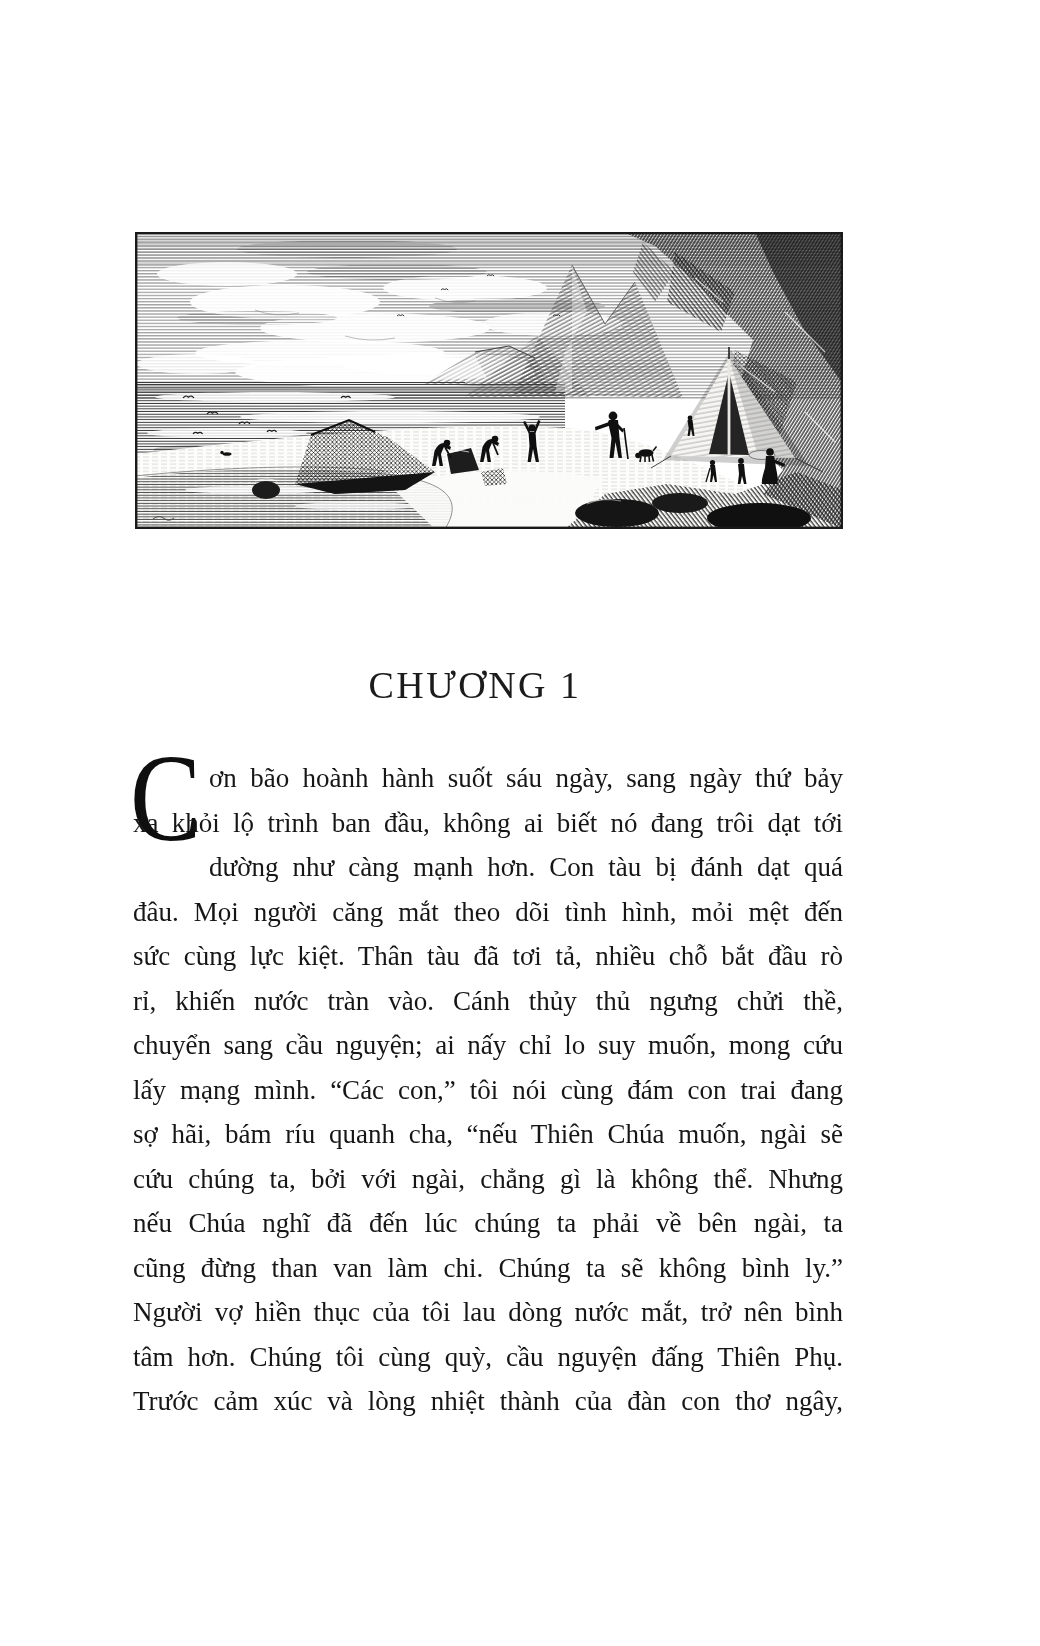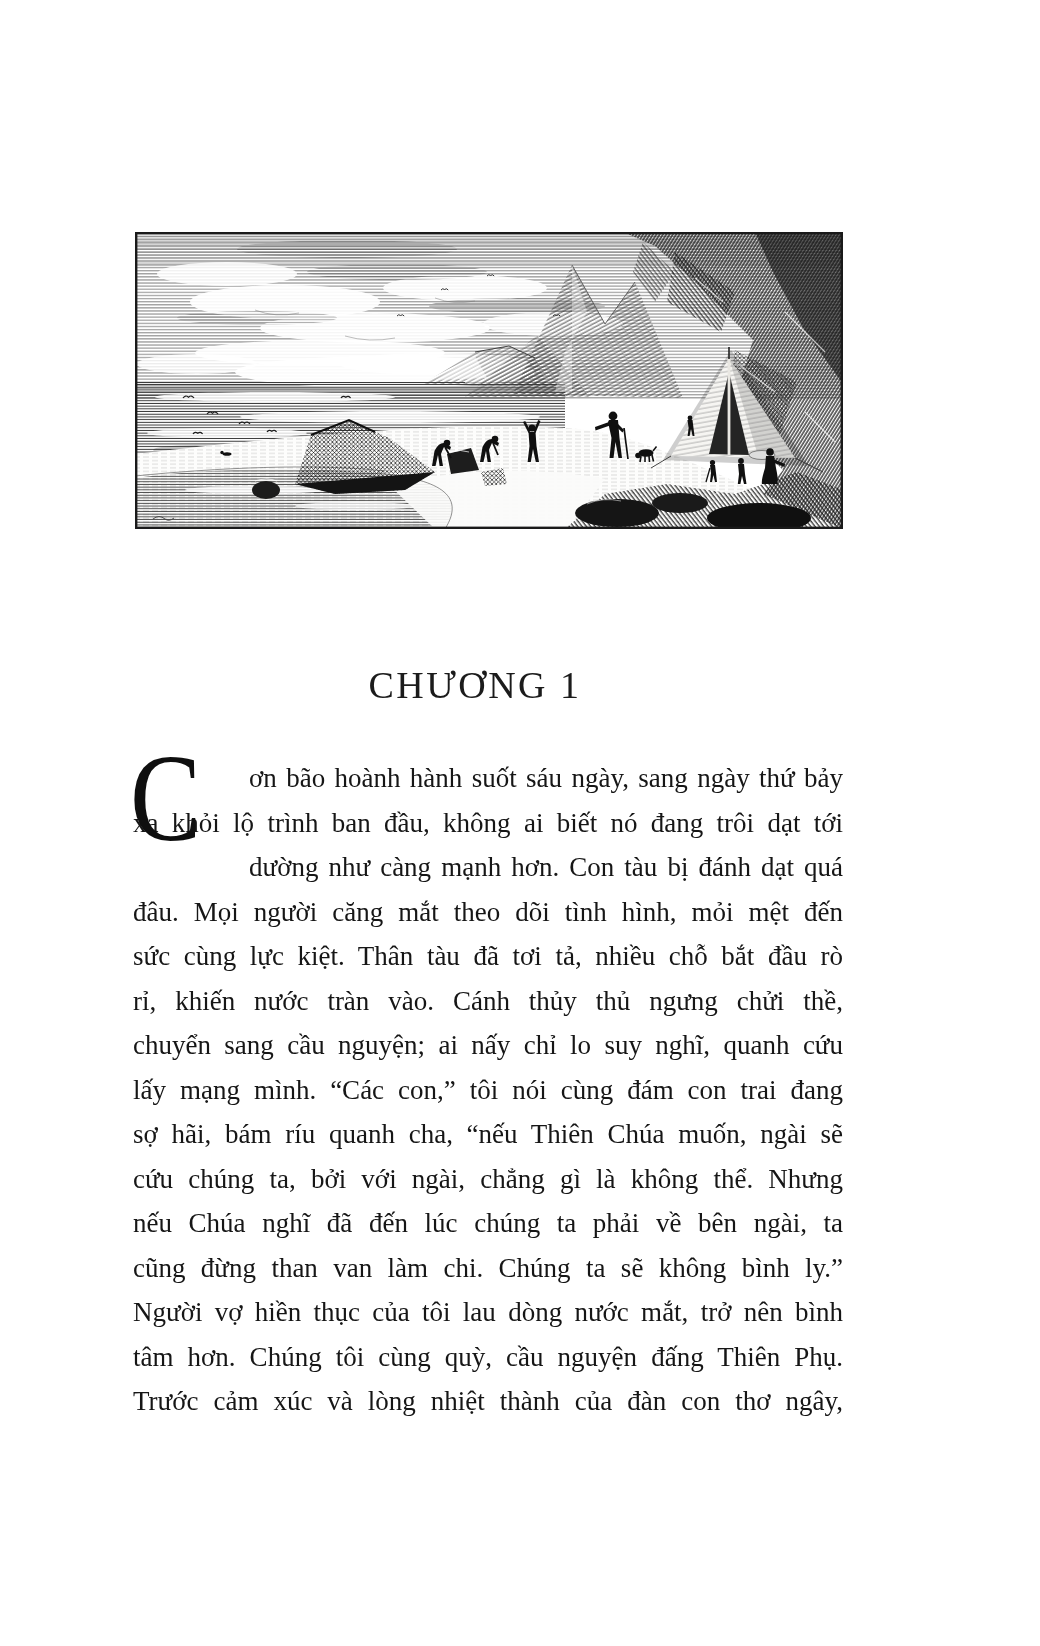--- a/index.html
+++ b/index.html
@@ -27,21 +27,21 @@
   .line{
     font-size:27px;
     height:44.5px;line-height:44.5px;
     text-align:justify;
     -moz-text-align-last:justify;
     text-align-last:justify;
     text-justify:inter-word;
     white-space:nowrap;
     color:#161616;
   }
-  .line.indent{margin-left:116px;}
+  .line.indent{margin-left:76px;}
   .dropcap{
     position:absolute;left:-3px;top:-19px;
     font-size:124px;line-height:1;
     transform:scaleX(.86);transform-origin:0 0;
     color:#0f0f0f;
   }
 </style>
 </head>
 <body>
 
@@ -256,21 +256,21 @@
   <div class="chapter-heading">CHƯƠNG 1</div>
 
   <div class="body-text">
     <span class="dropcap">C</span>
     <div class="line indent">ơn bão hoành hành suốt sáu ngày, sang ngày thứ bảy</div>
     <div class="line">xa khỏi lộ trình ban đầu, không ai biết nó đang trôi dạt tới</div>
     <div class="line indent">dường như càng mạnh hơn. Con tàu bị đánh dạt quá</div>
     <div class="line">đâu. Mọi người căng mắt theo dõi tình hình, mỏi mệt đến</div>
     <div class="line">sức cùng lực kiệt. Thân tàu đã tơi tả, nhiều chỗ bắt đầu rò</div>
     <div class="line">rỉ, khiến nước tràn vào. Cánh thủy thủ ngưng chửi thề,</div>
-    <div class="line">chuyển sang cầu nguyện; ai nấy chỉ lo suy nghĩ, quanh cứu</div>
+    <div class="line">chuyển sang cầu nguyện; ai nấy chỉ lo suy muốn, mong cứu</div>
     <div class="line">lấy mạng mình. “Các con,” tôi nói cùng đám con trai đang</div>
     <div class="line">sợ hãi, bám ríu quanh cha, “nếu Thiên Chúa muốn, ngài sẽ</div>
     <div class="line">cứu chúng ta, bởi với ngài, chẳng gì là không thể. Nhưng</div>
     <div class="line">nếu Chúa nghĩ đã đến lúc chúng ta phải về bên ngài, ta</div>
     <div class="line">cũng đừng than van làm chi. Chúng ta sẽ không bình ly.”</div>
     <div class="line">Người vợ hiền thục của tôi lau dòng nước mắt, trở nên bình</div>
     <div class="line">tâm hơn. Chúng tôi cùng quỳ, cầu nguyện đấng Thiên Phụ.</div>
     <div class="line">Trước cảm xúc và lòng nhiệt thành của đàn con thơ ngây,</div>
   </div>
 

